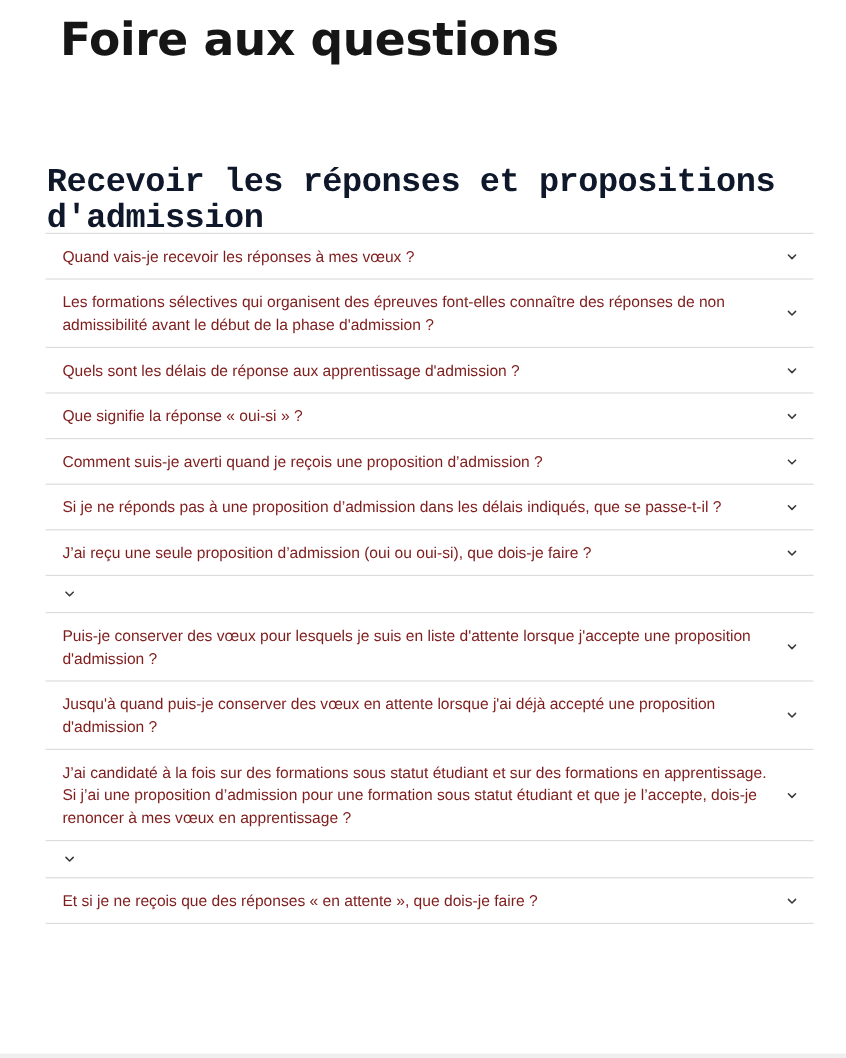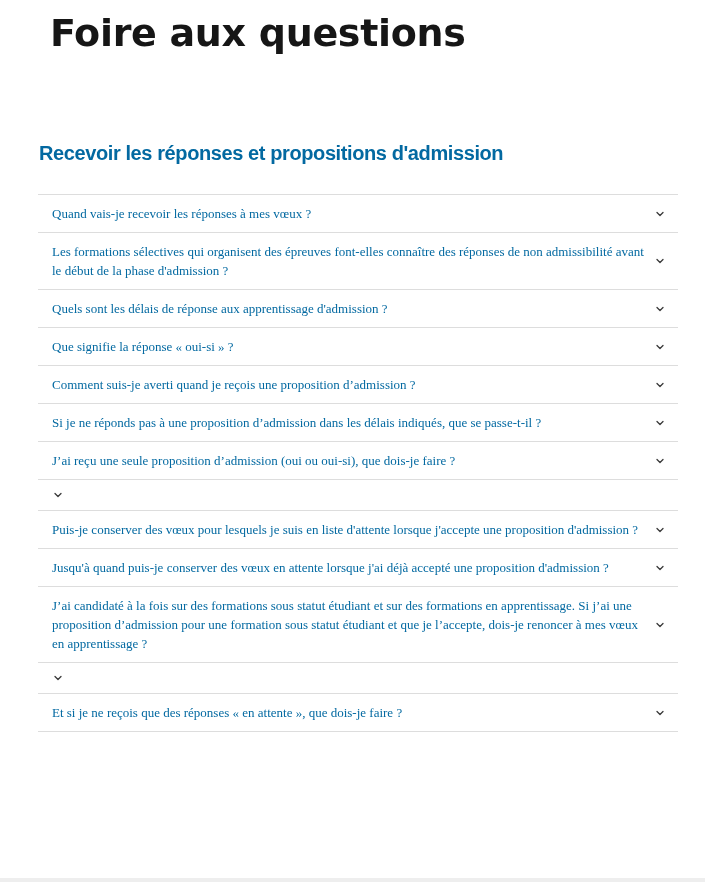--- a/index.html
+++ b/index.html
@@ -25,25 +25,25 @@
       font-size: 38px;
       line-height: 40px;
       color: #161616;
       letter-spacing: -0.3px;
     }
     .section-title {
       position: absolute;
       left: 39px;
       top: 138px;
       margin: 0;
-      font-family: Liberation Sans, sans-serif;
+      font-family: Liberation Mono, monospace;
       font-weight: bold;
-      font-size: 20px;
+      font-size: 28px;
       line-height: 30px;
-      color: #0369a1;
+      color: #0f172a;
       letter-spacing: -0.4px;
     }
     .accordion {
       position: absolute;
       left: 38px;
       top: 194px;
       width: 640px;
       border-top: 1px solid #dddddd;
     }
     .acc-item {
@@ -58,24 +58,23 @@
       box-sizing: border-box;
       padding: 9px 12px 9px 14px;
       background: transparent;
       border: none;
       cursor: pointer;
       text-align: left;
     }
     .acc-label {
       font-size: 13px;
       line-height: 19px;
-      color: #0369a1;
+      color: #7f1d1d;
       padding-right: 8px;
       flex: 1;
-      font-family: Liberation Serif, serif;
     }
     .chevron {
       width: 12px;
       height: 12px;
       flex: 0 0 12px;
       display: flex;
       align-items: center;
       justify-content: center;
     }
     .chevron svg {

